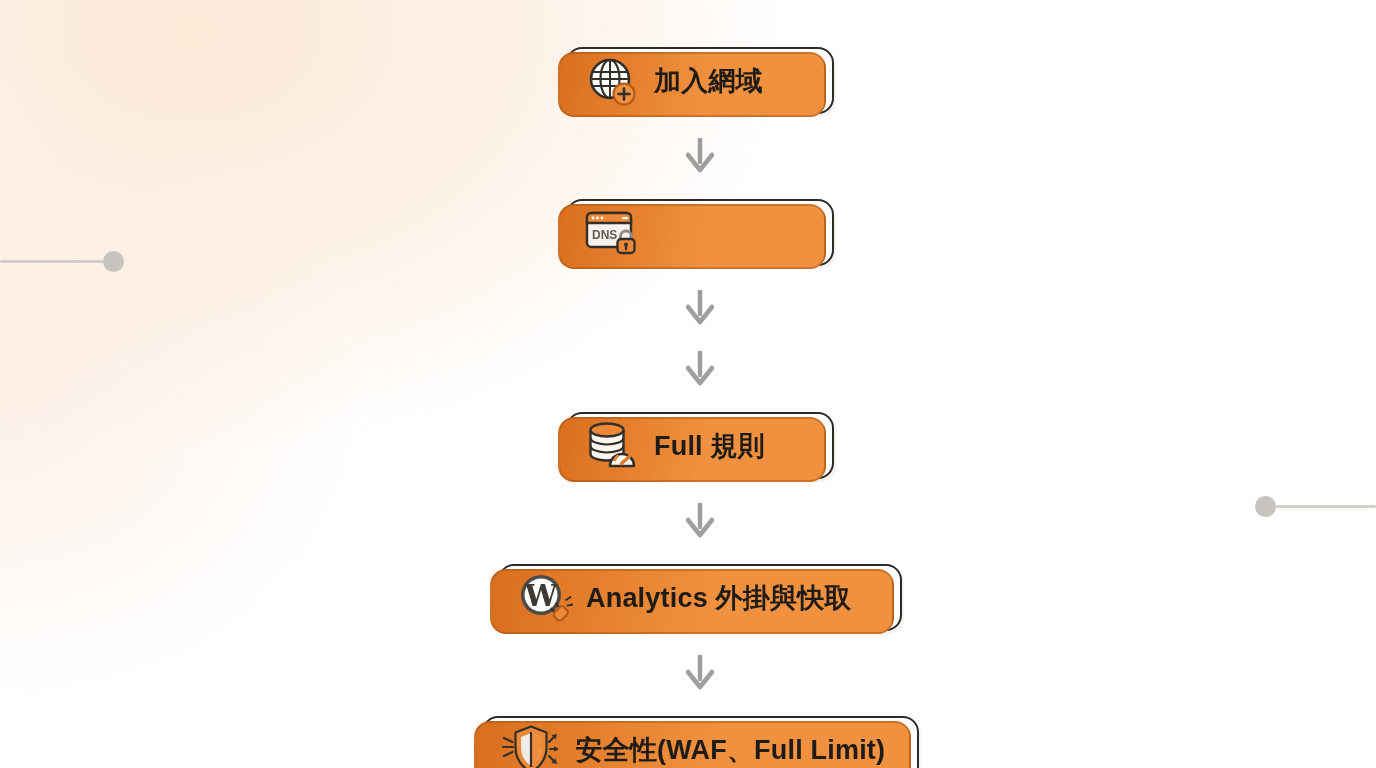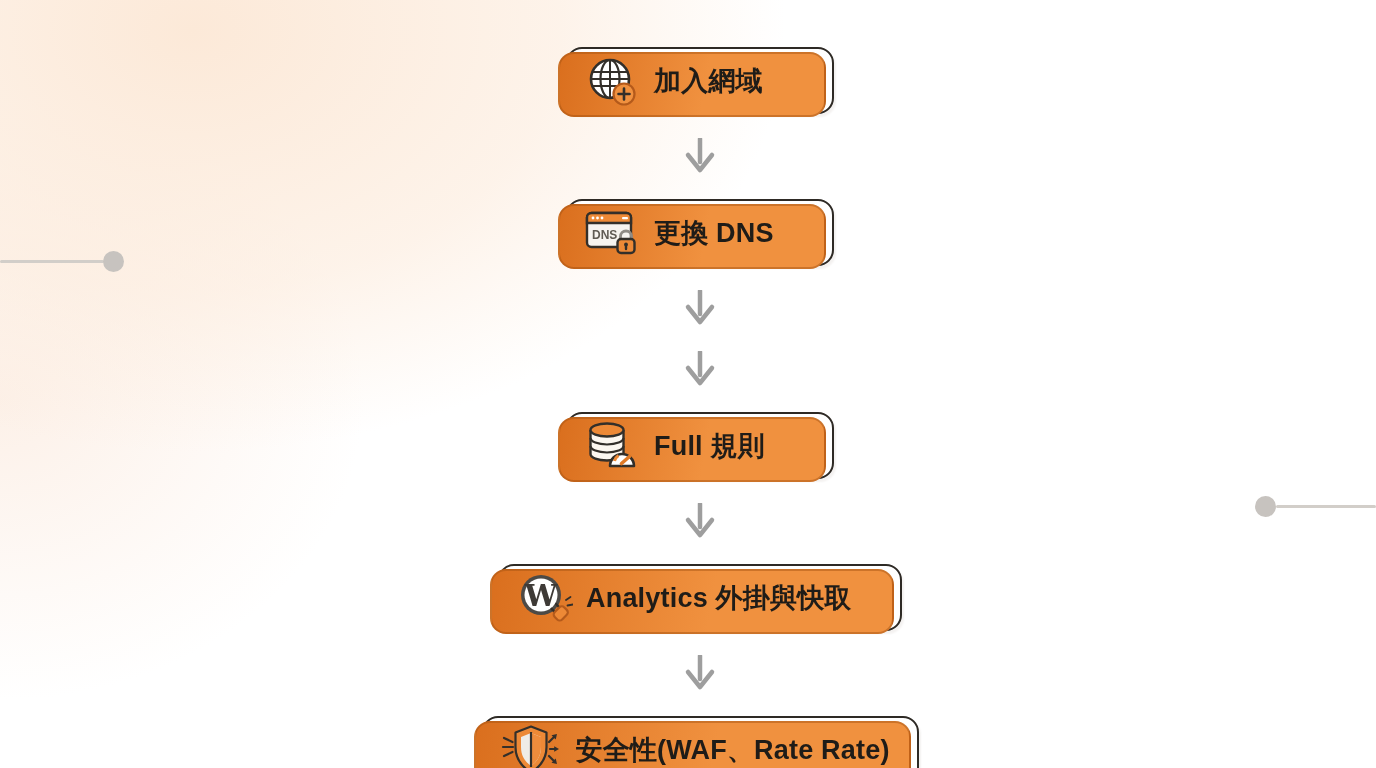--- a/index.html
+++ b/index.html
@@ -102,21 +102,20 @@
             <circle cx="13.5" cy="12" r="1.4" fill="#fff"></circle>
             <circle cx="18" cy="12" r="1.4" fill="#fff"></circle>
           <rect x="38" y="11" width="6" height="2.2" rx="1" fill="#fff"></rect>
           <text x="8" y="33" font-size="12" font-weight="bold" fill="#5f5a53" font-family="Liberation Sans, sans-serif">DNS</text>
           <path d="M36.5 34 v-3.5 a5.5 5.5 0 0 1 11 0 V34" fill="none" stroke="#8f8b85" stroke-width="2.8"></path>
           <rect x="33.5" y="33" width="17" height="14" rx="3.5" fill="#ED8936" stroke="#332f2a" stroke-width="2.4"></rect>
           <circle cx="42" cy="38.5" r="1.9" fill="#332f2a"></circle>
           <path d="M42 39 v4" stroke="#332f2a" stroke-width="2.4" stroke-linecap="round"></path>
         </svg>
       </span>
-      <span class="label">更換 DNS</span>
     </div>
 
     <svg class="flow-arrow" viewBox="0 0 36 37">
       <line x1="18" y1="1" x2="18" y2="24" stroke="#9e9e9e" stroke-width="4.5" stroke-linecap="round"></line>
       <polyline points="6,17 18,32 30,17" fill="none" stroke="#9e9e9e" stroke-width="4.5" stroke-linecap="round" stroke-linejoin="round"></polyline>
     </svg>
 
 
     <svg class="flow-arrow" viewBox="0 0 36 37">
       <line x1="18" y1="1" x2="18" y2="24" stroke="#9e9e9e" stroke-width="4.5" stroke-linecap="round"></line>
@@ -173,21 +172,21 @@
           <path d="M30 9 V44" stroke="#332f2a" stroke-width="2.2"></path>
           <path d="M3 15 l8.5 4 M2 24 h10 M3 33 l8.5 -4" stroke="#332f2a" stroke-width="2.2" stroke-linecap="round"></path>
           <path d="M48 19 L54 13" stroke="#332f2a" stroke-width="2.2" stroke-linecap="round"></path>
           <path d="M56 11 l-5.5 1.2 4.2 4.2 Z" fill="#332f2a"></path>
           <path d="M49 26 H55" stroke="#332f2a" stroke-width="2.2" stroke-linecap="round"></path>
           <path d="M58 26 l-4.8 -2.7 v5.4 Z" fill="#332f2a"></path>
           <path d="M48 33 L54 39" stroke="#332f2a" stroke-width="2.2" stroke-linecap="round"></path>
           <path d="M56 41 l-1.3 -5.5 -4.2 4.2 Z" fill="#332f2a"></path>
         </svg>
       </span>
-      <span class="label">安全性(WAF、Rate Rate)</span>
+      <span class="label">安全性(WAF、Full Limit)</span>
     </div>
 
     <svg class="flow-arrow" viewBox="0 0 36 37">
       <line x1="18" y1="1" x2="18" y2="24" stroke="#9e9e9e" stroke-width="4.5" stroke-linecap="round"></line>
       <polyline points="6,17 18,32 30,17" fill="none" stroke="#9e9e9e" stroke-width="4.5" stroke-linecap="round" stroke-linejoin="round"></polyline>
     </svg>
 
 
   </div>
 </div>

